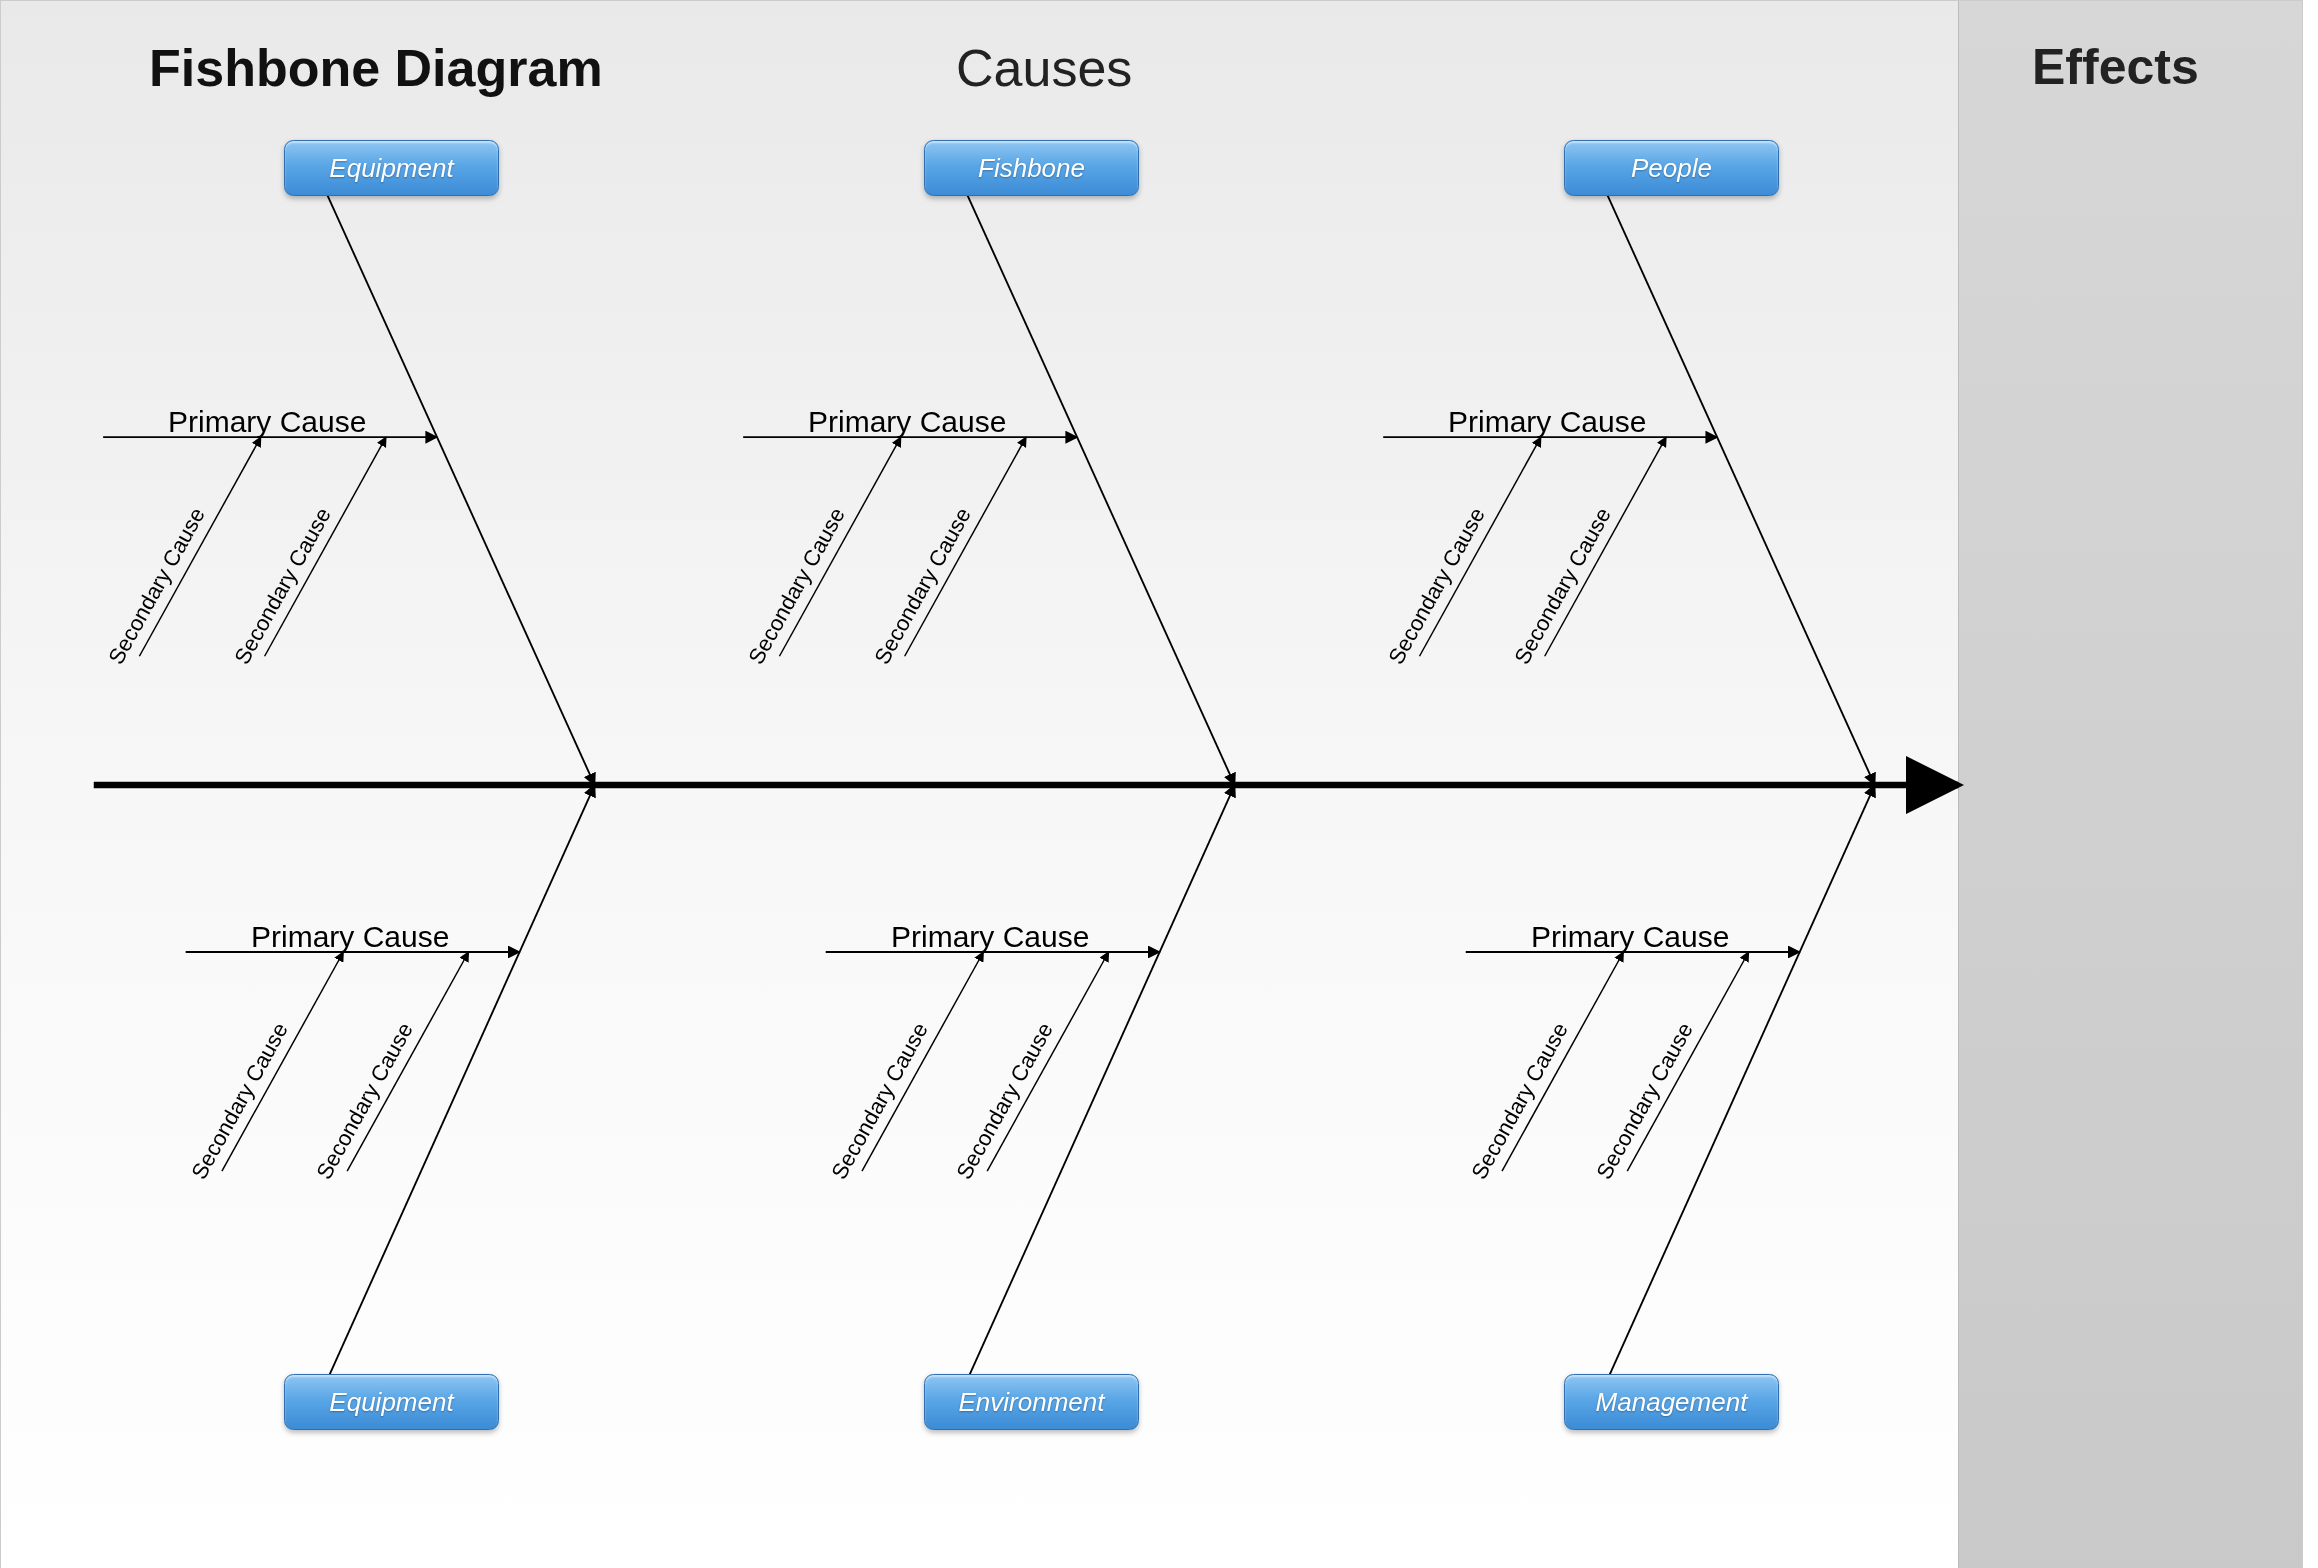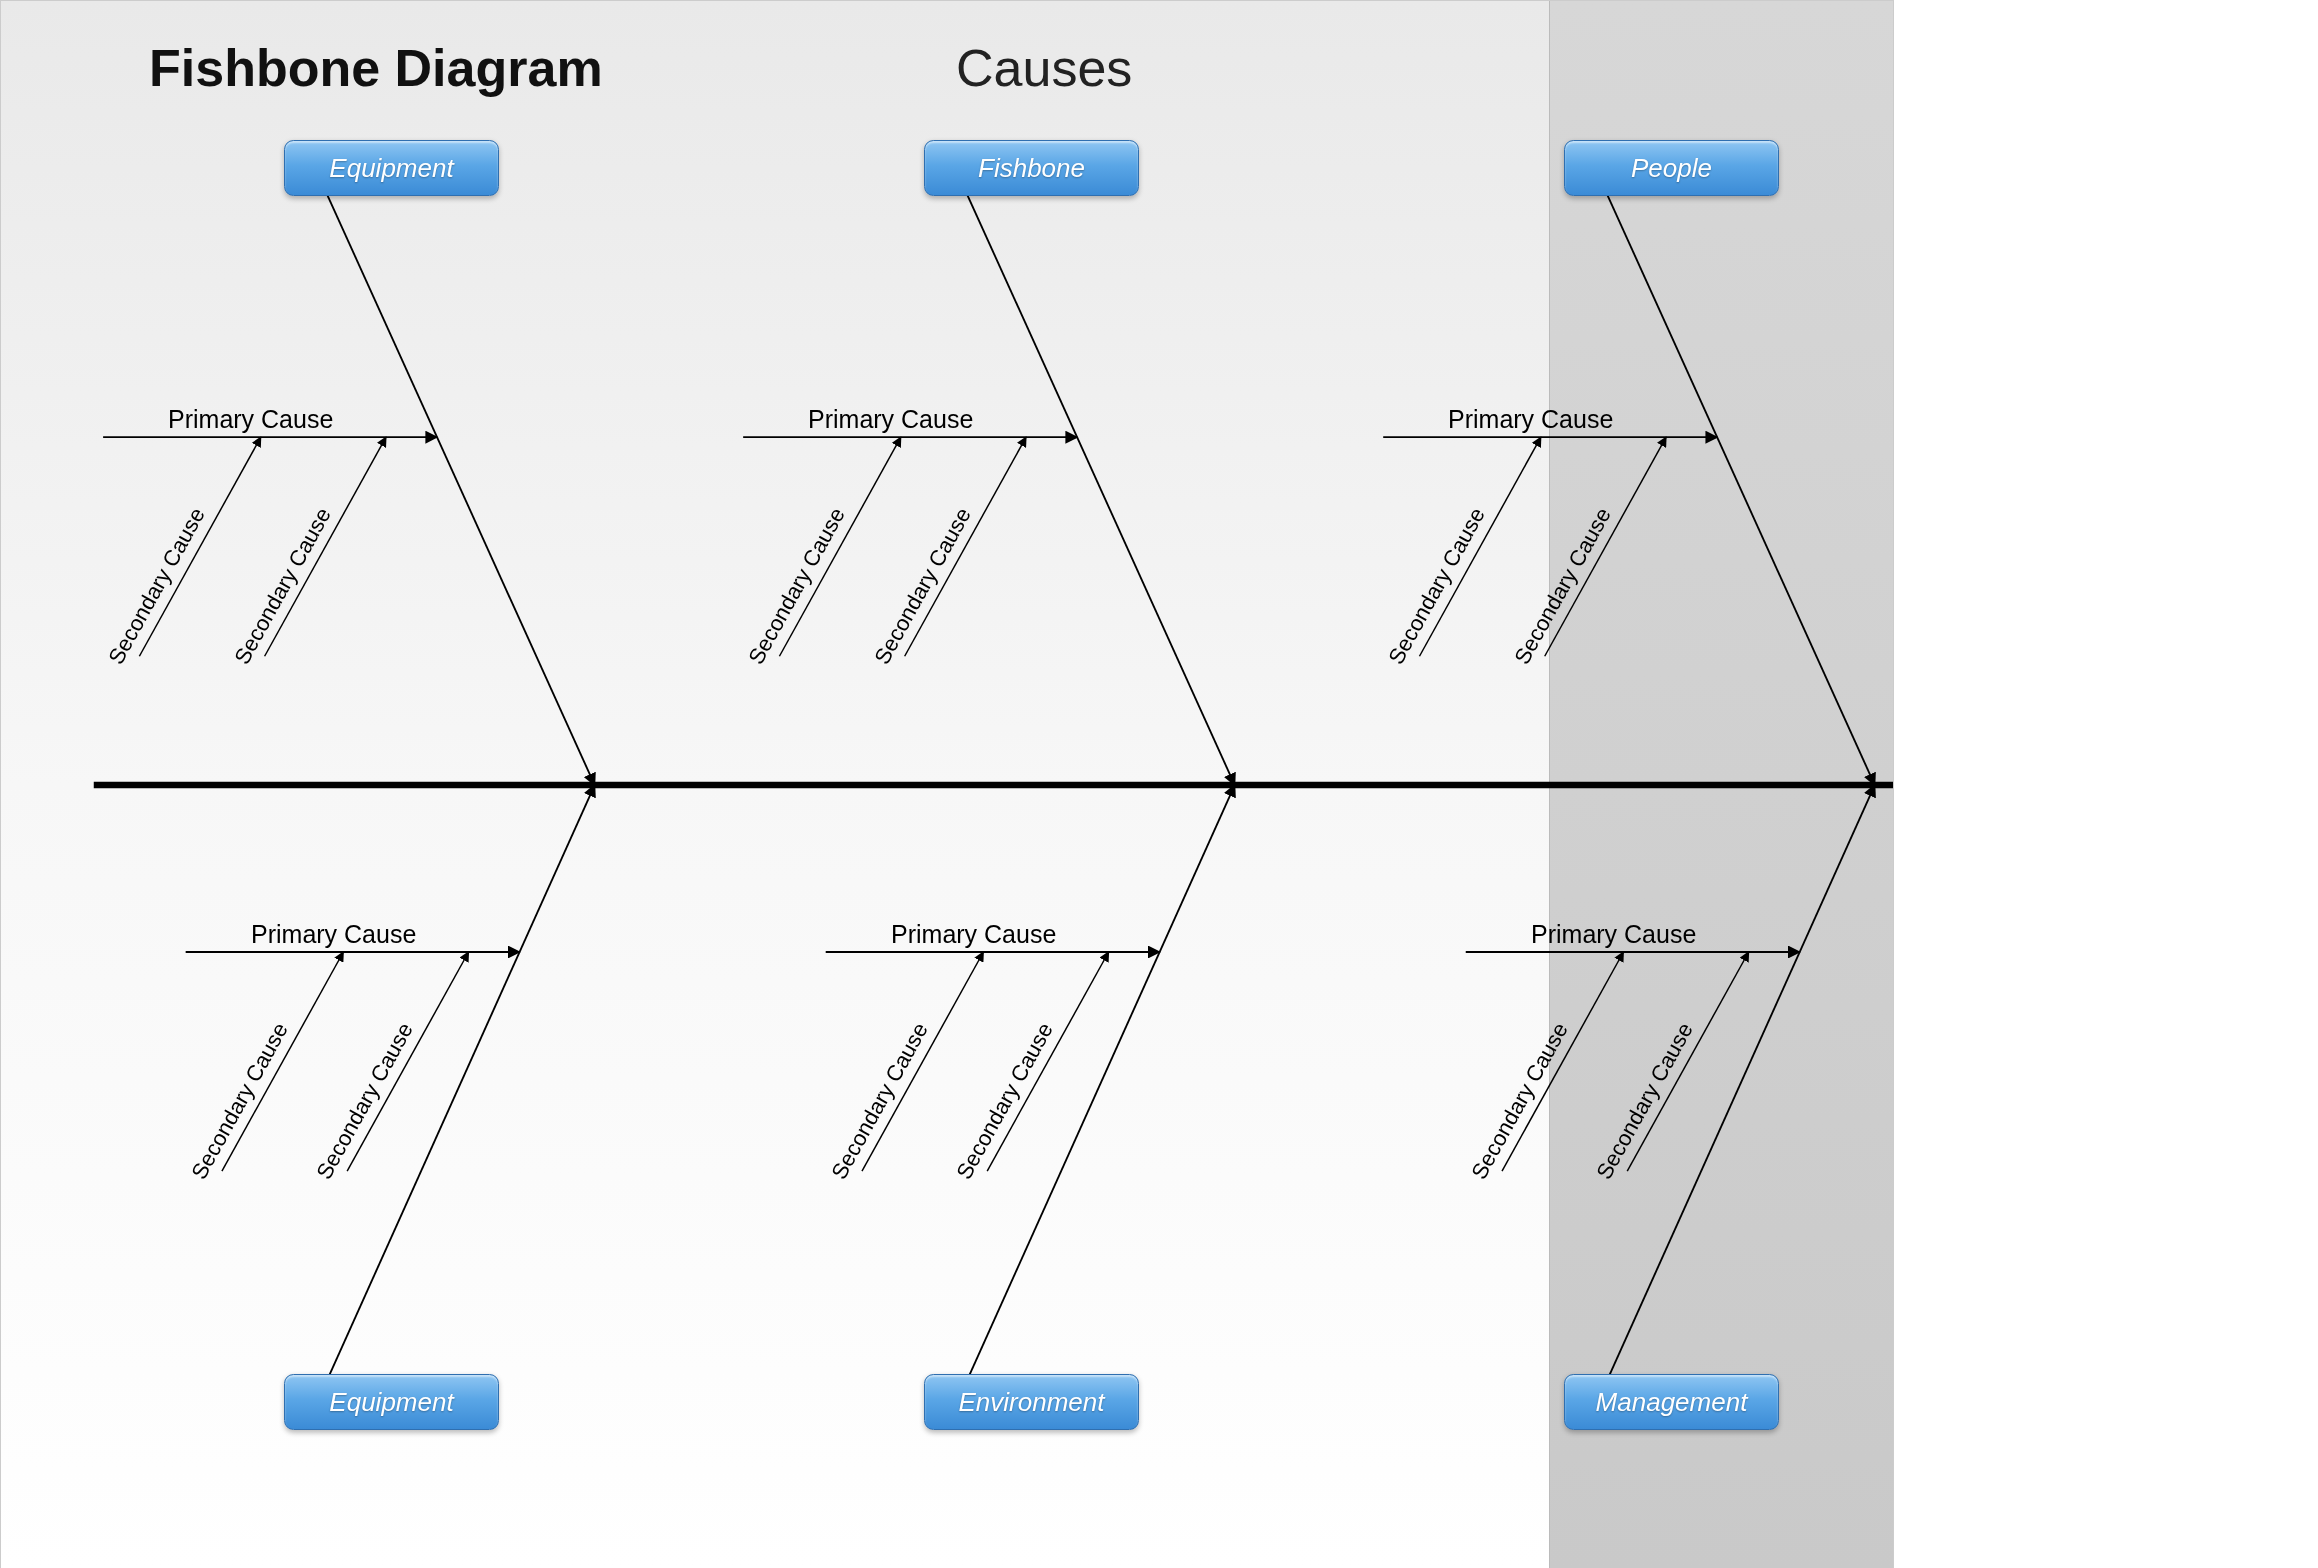--- a/index.html
+++ b/index.html
@@ -5,21 +5,21 @@
   html, body {
     margin: 0;
     padding: 0;
     width: 2319px;
     height: 1569px;
     font-family: Arial, Helvetica, sans-serif;
     background: #fff;
   }
   .canvas {
     position: relative;
-    width: 1894px;
+    width: 2303px;
     height: 1569px;
     box-sizing: border-box;
     border: 1.9px solid #ccc;
     background: linear-gradient(to bottom, #e9e9e9 0%, #f7f7f7 50%, #ffffff 100%);
     overflow: hidden;
   }
   .effects-panel {
     position: absolute;
     top: 0;
     right: 0;
@@ -86,21 +86,21 @@
     box-shadow: 0 2.8px 5.6px rgba(0,0,0,.25), inset 0 3.7px 5.6px rgba(255,255,255,.35);
     color: #fff;
     font-size: 26px;
     display: flex;
     align-items: center;
     justify-content: center;
     text-shadow: 0 0.9px 1.9px rgba(0,0,0,.3);
   }
   .primary-label {
     position: absolute;
-    font-size: 25px;
+    font-size: 30px;
     color: #000;
     white-space: nowrap;
   }
   .secondary-label {
     position: absolute;
     font-size: 22px;
     color: #000;
     white-space: nowrap;
     transform-origin: left bottom;
     transform: rotate(-61deg);

